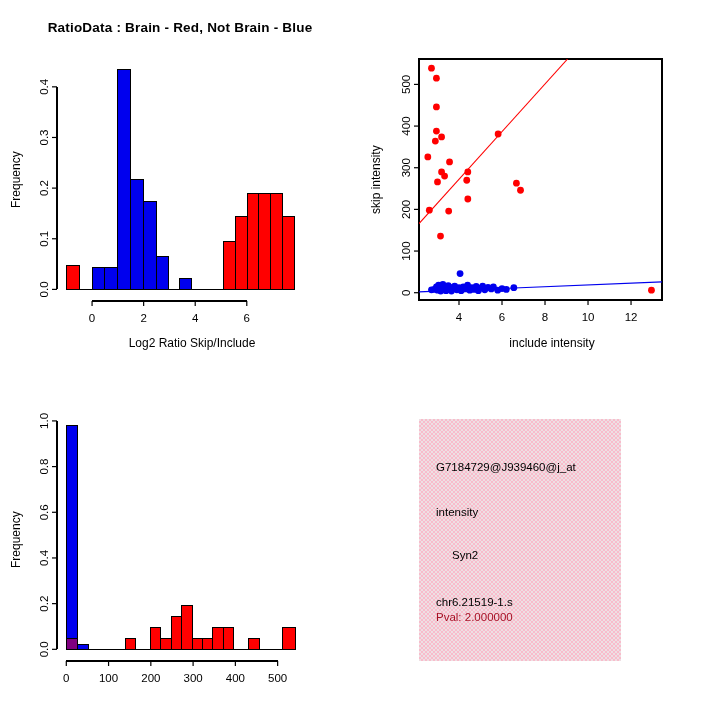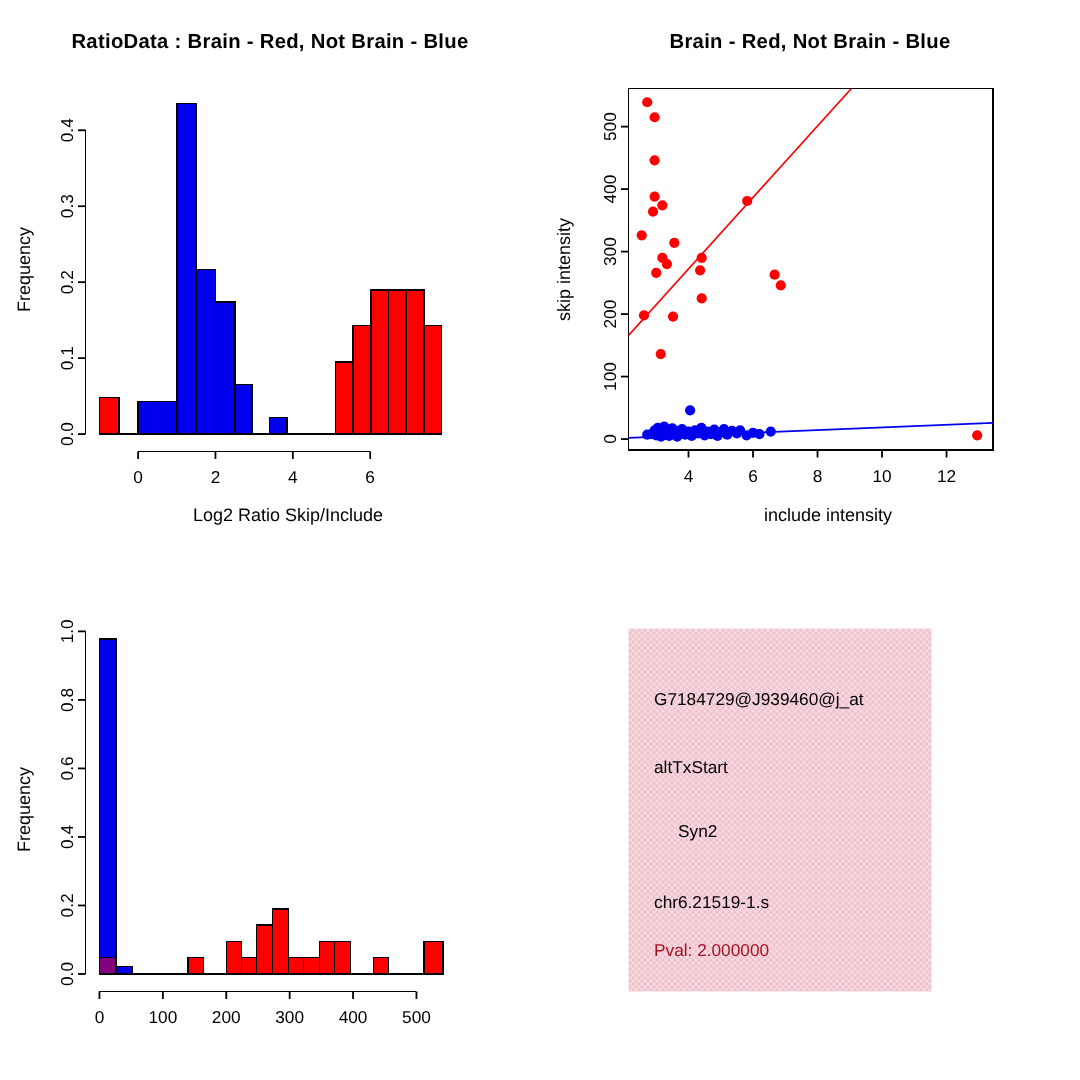--- a/index.html
+++ b/index.html
@@ -28,21 +28,21 @@
     background:
       conic-gradient(#f8bccb 0.25turn, #eedfe3 0.25turn 0.5turn,
                      #f8bccb 0.5turn 0.75turn, #eedfe3 0.75turn)
       top left / 4px 4px repeat;
   }
   .infoline{position:absolute;left:17px;font-size:11.5px;white-space:pre;}
   .infoline.l0{top:42px;}
   .infoline.l1{top:87px;}
   .infoline.l2{top:130px;margin-left:16px;}
   .infoline.l3{top:177px;}
-  .infoline.l4{top:209px;}
+  .infoline.l4{top:192px;}
 </style>
 </head>
 <body>
 
 <div class="panel" id="panel-1">
   <svg class="plot" width="360" height="360">
       <g>
         <line x1="66.28301886792453" x2="294.49056603773585" y1="289.3914893617021" y2="289.3914893617021" stroke="#000000" stroke-width="1" shape-rendering="crispEdges"></line>
         <rect x="66.28301886792453" y="265.0851063829787" width="12.8930817610063" height="24.306382978723377" fill="#ff0000" stroke="#000000" stroke-width="1" shape-rendering="crispEdges"></rect>
         <rect x="92.06918238993711" y="267.6170212765957" width="12.8930817610063" height="21.774468085106378" fill="#0000ee" stroke="#000000" stroke-width="1" shape-rendering="crispEdges"></rect>
@@ -181,21 +181,20 @@
         <line x1="59" x2="54" y1="209.390665514261" y2="209.390665514261" stroke="#000000" stroke-width="1.2"></line>
         <text x="47" y="212.890665514261" text-anchor="middle" font-size="11.5" fill="#000000" transform="rotate(-90 47 209.390665514261)">200</text>
         <line x1="59" x2="54" y1="167.73120138288678" y2="167.73120138288678" stroke="#000000" stroke-width="1.2"></line>
         <text x="47" y="171.23120138288678" text-anchor="middle" font-size="11.5" fill="#000000" transform="rotate(-90 47 167.73120138288678)">300</text>
         <line x1="59" x2="54" y1="126.07173725151253" y2="126.07173725151253" stroke="#000000" stroke-width="1.2"></line>
         <text x="47" y="129.57173725151253" text-anchor="middle" font-size="11.5" fill="#000000" transform="rotate(-90 47 126.07173725151253)">400</text>
         <line x1="59" x2="54" y1="84.41227312013828" y2="84.41227312013828" stroke="#000000" stroke-width="1.2"></line>
         <text x="47" y="87.91227312013828" text-anchor="middle" font-size="11.5" fill="#000000" transform="rotate(-90 47 84.41227312013828)">500</text>
       </g>
     </svg>
-  <div class="chart-title">Brain - Red, Not Brain - Blue</div>
   <div class="xlab">include intensity</div>
   <div class="ylab">skip intensity</div>
 </div>
 
 <div class="panel" id="panel-3">
   <svg class="plot" width="360" height="360">
       <g>
         <line x1="66.29896907216495" x2="295.3917525773196" y1="289.32053742802304" y2="289.32053742802304" stroke="#000000" stroke-width="1" shape-rendering="crispEdges"></line>
         <rect x="66.29896907216495" y="65.93857965451056" width="10.989690721649481" height="223.38195777351248" fill="#0000ee" stroke="#000000" stroke-width="1" shape-rendering="crispEdges"></rect>
         <rect x="77.28865979381443" y="284.29558541266795" width="10.989690721649481" height="5.0249520153550975" fill="#0000ee" stroke="#000000" stroke-width="1" shape-rendering="crispEdges"></rect>
@@ -240,18 +239,18 @@
         <line x1="57" x2="52" y1="60.913627639155465" y2="60.913627639155465" stroke="#000000" stroke-width="1.2"></line>
         <text x="45" y="64.41362763915546" text-anchor="middle" font-size="11.5" fill="#000000" transform="rotate(-90 45 60.913627639155465)">1.0</text>
       </g>
     </svg>
   <div class="ylab">Frequency</div>
 </div>
 
 <div class="panel" id="panel-4">
   <div class="infobox">
     <div class="infoline l0" style="color: rgb(0, 0, 0);">G7184729@J939460@j_at</div>
-    <div class="infoline l1" style="color: rgb(0, 0, 0);">altTxStart</div>
+    <div class="infoline l1" style="color: rgb(0, 0, 0);">intensity</div>
     <div class="infoline l2" style="color: rgb(0, 0, 0);">Syn2</div>
     <div class="infoline l3" style="color: rgb(0, 0, 0);">chr6.21519-1.s</div>
     <div class="infoline l4" style="color: rgb(165, 18, 38);">Pval: 2.000000</div>
   </div>
 </div>
 
 </body></html>

